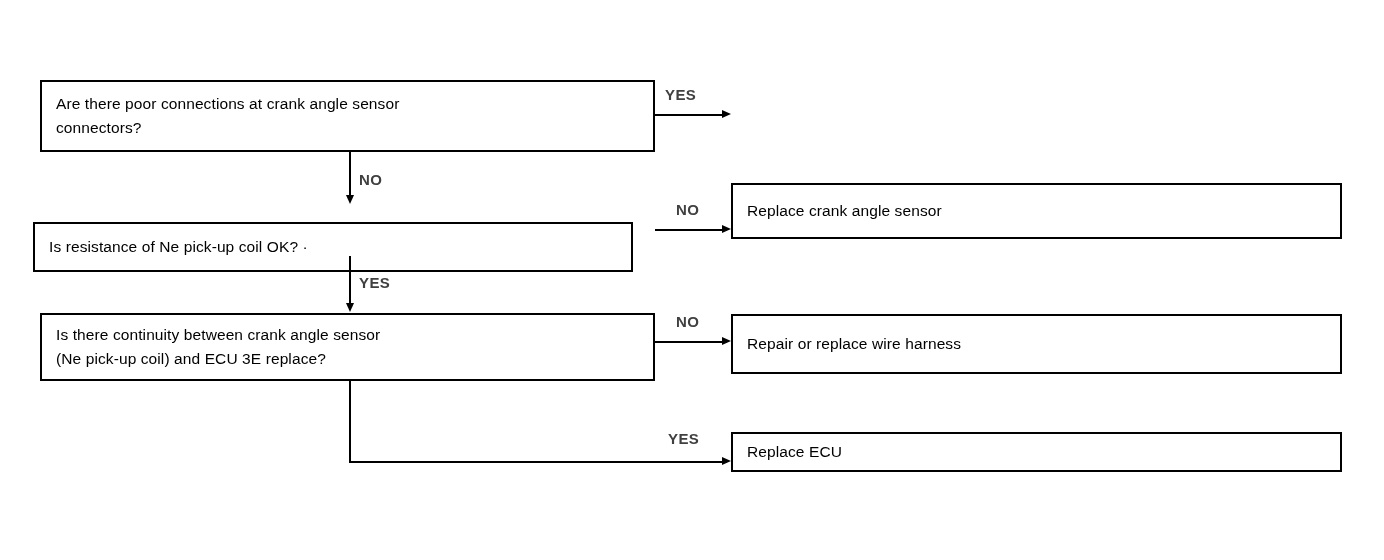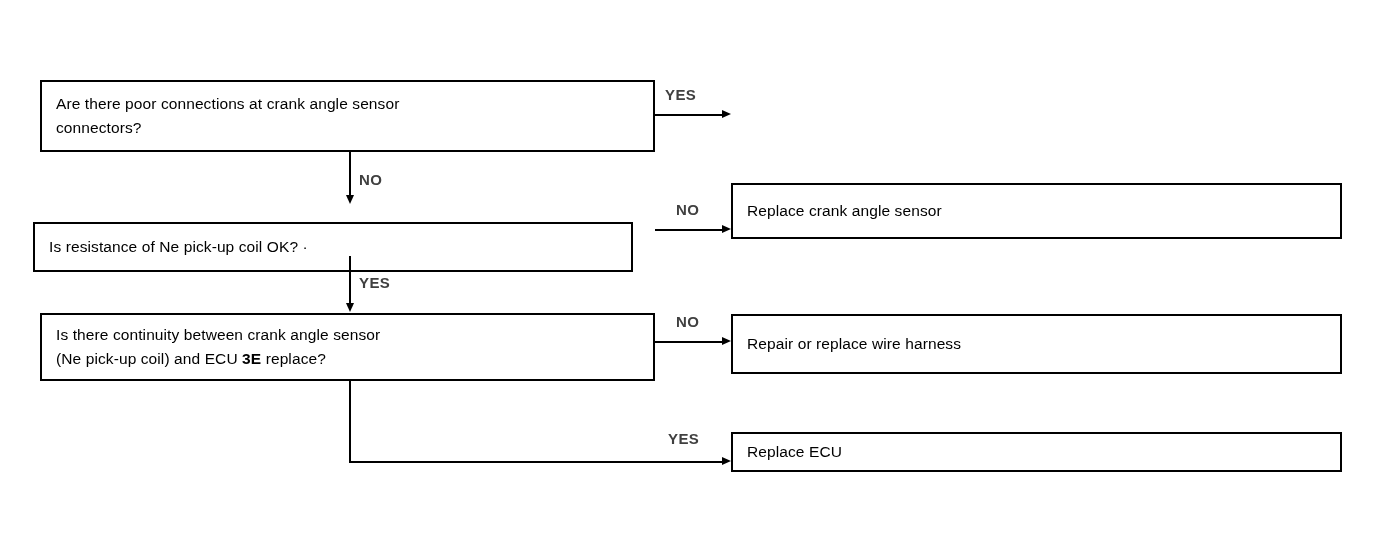--- a/index.html
+++ b/index.html
@@ -34,21 +34,21 @@
     color: #000000;
     white-space: pre-line;
   }
   .question-box .node-text {
     font-size: 15.5px;
   }
   .action-box .node-text {
     font-size: 15.5px;
   }
   .bold-term {
-    font-weight: bold;
+    font-weight: normal;
   }
 
   
   .conn-v {
     position: absolute;
     width: 2px;
     background: #000000;
   }
   .conn-h {
     position: absolute;

